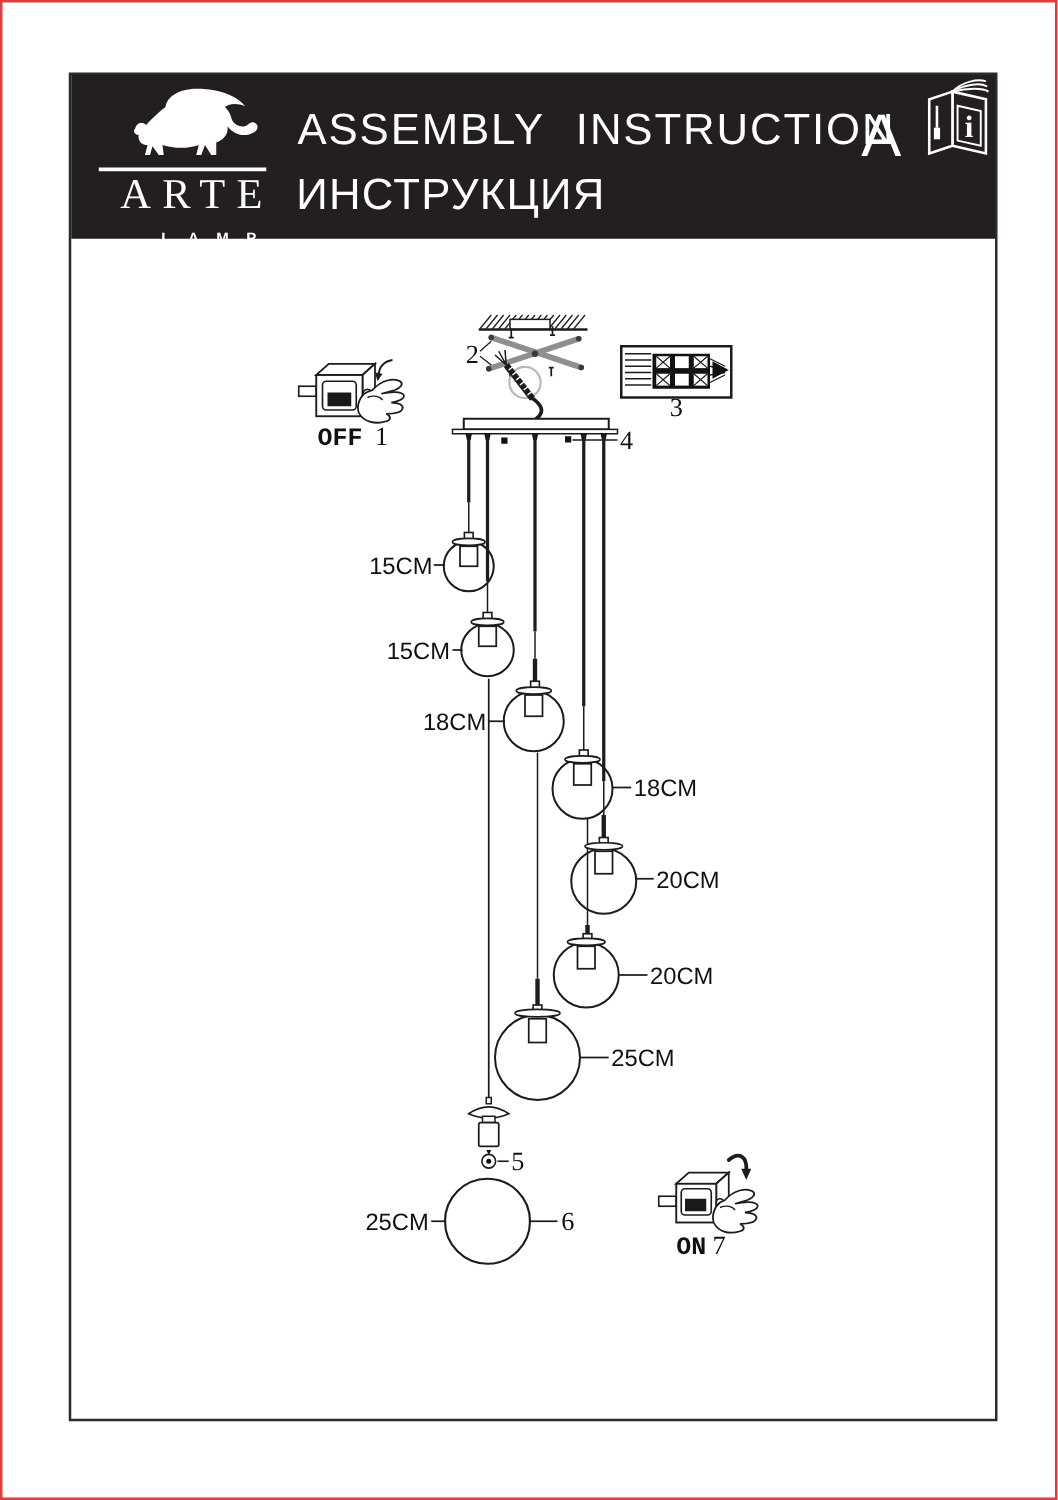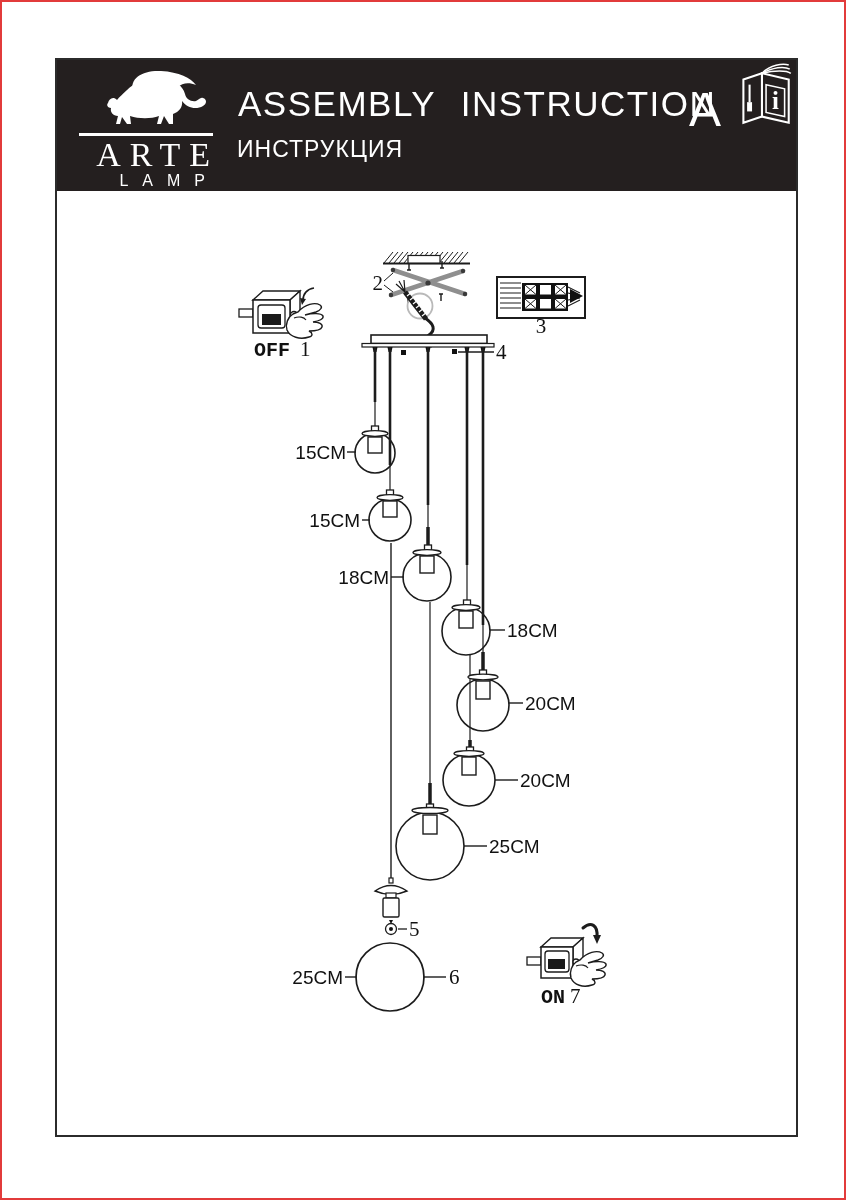--- a/index.html
+++ b/index.html
@@ -3,23 +3,23 @@
 <meta charset="utf-8">
 <style>
   html,body{margin:0;padding:0;background:#fff;}
   body{position:relative;width:846px;height:1200px;font-family:"Liberation Sans",sans-serif;overflow:hidden;}
   .page-border{position:absolute;left:0;top:0;width:842px;height:1196px;border:2px solid #e23b3b;}
   .frame{position:absolute;left:55px;top:58px;width:743px;height:1079px;border:2px solid #2b2b2b;box-sizing:border-box;}
   .header{position:absolute;left:0;top:0;width:100%;height:131px;background:#241f1f;color:#fff;}
   .logo{position:absolute;left:16px;top:6px;width:146px;text-align:right;}
   .logo .rule{height:3px;background:#fff;margin:1px 6px 2px 6px;}
   .brand-name{font-family:"Liberation Serif",serif;font-size:34px;letter-spacing:9px;margin-left:9px;line-height:34px;}
-  .brand-sub{font-size:16px;letter-spacing:14px;margin-left:14px;margin-top:0;}
+  .brand-sub{font-size:12px;letter-spacing:14px;margin-left:14px;margin-top:10px;font-weight:bold;}
   .title-en{position:absolute;left:181px;top:24px;font-size:35px;letter-spacing:1.5px;word-spacing:14px;white-space:nowrap;}
-  .title-ru{position:absolute;left:180px;top:76px;font-size:23px;letter-spacing:1px;white-space:nowrap;}
+  .title-ru{position:absolute;left:180px;top:76px;font-size:35px;letter-spacing:1px;white-space:nowrap;}
   .model{position:absolute;left:468px;top:80px;font-size:32px;font-weight:bold;letter-spacing:1.5px;white-space:nowrap;}
   .doc-letter{position:absolute;left:632px;top:22px;font-size:48px;}
   .book{position:absolute;left:678px;top:3px;}
   svg text{user-select:none;}
   .diagram{position:absolute;left:55px;top:189px;}
 </style>
 </head>
 <body>
 
 <div class="page-border"></div>

